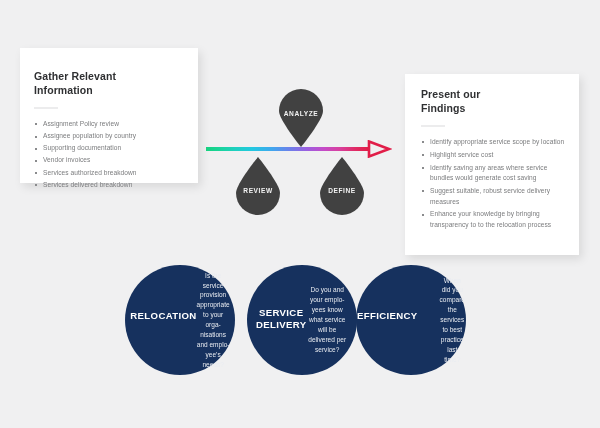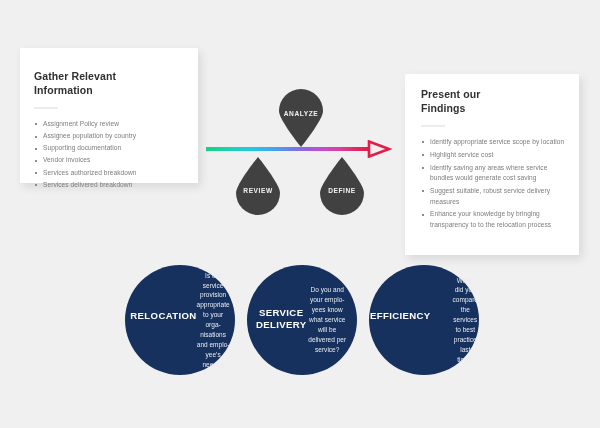--- a/index.html
+++ b/index.html
@@ -188,21 +188,21 @@
   }
   .circle-body {
     color: #e9ecf1;
     font-size: 6.5px;
     line-height: 1.52;
     text-align: center;
     letter-spacing: 0.02px;
   }
   .circle-1 { left: 125px; top: 265px; }
   .circle-2 { left: 247px; top: 265px; }
-  .circle-3 { left: 369px; top: 265px; gap: 22px; }
+  .circle-3 { left: 356px; top: 265px; gap: 22px; }
   .circle-2 .circle-title { margin-bottom: 3px; }
 </style>
 </head>
 <body>
 
 <div class="stage">
 
   <div class="card card-left">
     <div class="card-title">Gather Relevant
 Information</div>

